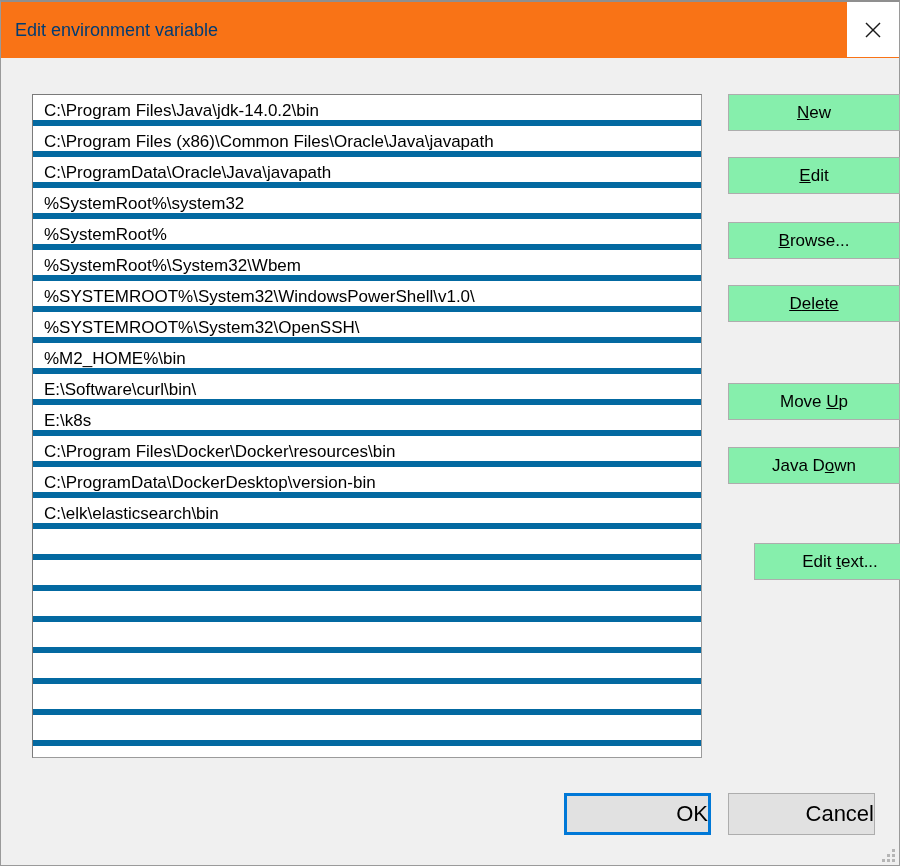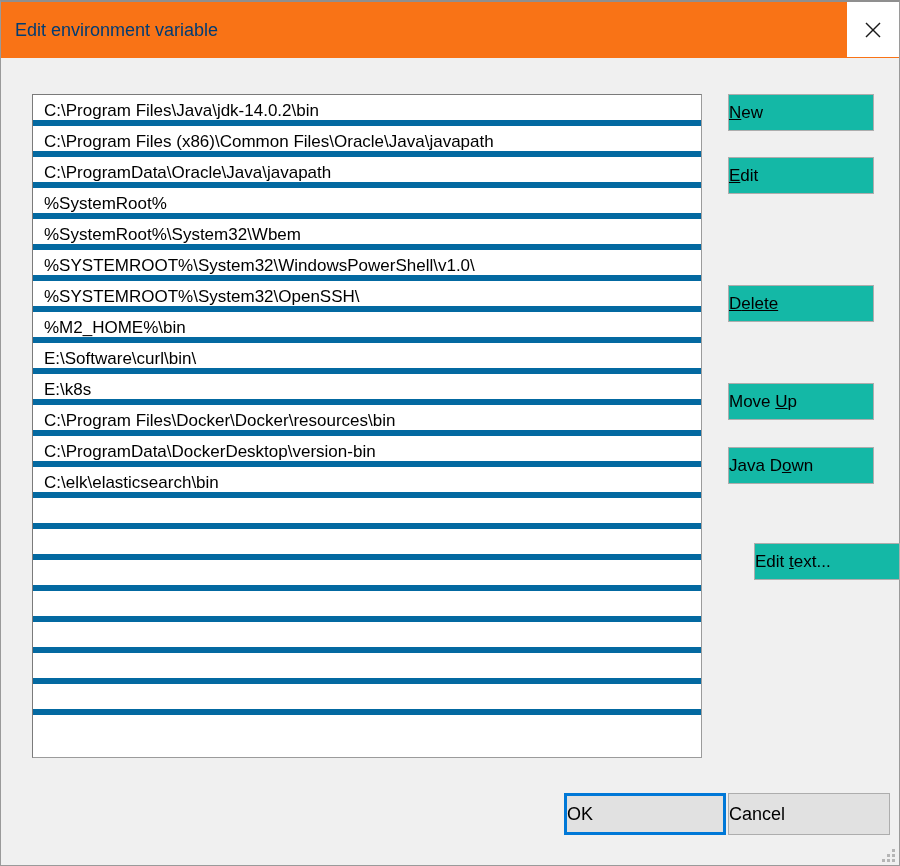--- a/index.html
+++ b/index.html
@@ -101,59 +101,60 @@
     box-sizing: border-box;
   }
   .path-row.empty-row {
     color: transparent;
   }
 
   
   .side-button {
     position: absolute;
     left: 727px;
-    width: 146px;
+    width: 172px;
     height: 37px;
     box-sizing: border-box;
-    background: #14b8a6;
+    background: #86efac;
     border: 1px solid #adadad;
     font-family: "Liberation Sans", sans-serif;
     font-size: 17px;
     color: #000000;
     cursor: default;
     padding: 0;
     display: flex;
     align-items: center;
+    justify-content: center;
   }
   .side-button .accel { text-decoration: underline; }
 
   #btn-new        { top: 35px; }
   #btn-edit       { top: 98px; }
   #btn-browse     { top: 163px; }
   #btn-delete     { top: 226px; text-decoration: underline; }
   #btn-move-up    { top: 324px; }
   #btn-move-down  { top: 388px; }
   #btn-edit-text  { top: 484px; margin-left: 26px; }
 
   
   #btn-ok, #btn-cancel {
     position: absolute;
     top: 734px;
-    width: 162px;
+    width: 147px;
     height: 42px;
     box-sizing: border-box;
     background: #e1e1e1;
     font-family: "Liberation Sans", sans-serif;
-    font-size: 18px;
+    font-size: 22px;
     color: #000000;
     cursor: default;
     padding: 0;
     display: flex;
     align-items: center;
-    justify-content: flex-start;
+    justify-content: flex-end;
   }
   #btn-ok {
     left: 563px;
     border: 3px solid #0078d7;
   }
   #btn-cancel {
     left: 727px;
     border: 1px solid #adadad;
   }
 
@@ -187,20 +188,21 @@
       </svg>
     </button>
   </div>
 
   <div id="dialog-body">
 
     <div id="path-listbox">
         <div class="path-row">C:\Program Files\Java\jdk-14.0.2\bin</div>
         <div class="path-row">C:\Program Files (x86)\Common Files\Oracle\Java\javapath</div>
         <div class="path-row">C:\ProgramData\Oracle\Java\javapath</div>
+        <div class="path-row">%SystemRoot%\system32</div>
         <div class="path-row">%SystemRoot%</div>
         <div class="path-row">%SystemRoot%\System32\Wbem</div>
         <div class="path-row">%SYSTEMROOT%\System32\WindowsPowerShell\v1.0\</div>
         <div class="path-row">%SYSTEMROOT%\System32\OpenSSH\</div>
         <div class="path-row">%M2_HOME%\bin</div>
         <div class="path-row">E:\Software\curl\bin\</div>
         <div class="path-row">E:\k8s</div>
         <div class="path-row">C:\Program Files\Docker\Docker\resources\bin</div>
         <div class="path-row">C:\ProgramData\DockerDesktop\version-bin</div>
         <div class="path-row">C:\elk\elasticsearch\bin</div>
@@ -212,20 +214,23 @@
         <div class="path-row empty-row">&nbsp;</div>
         <div class="path-row empty-row">&nbsp;</div>
       </div>
 
     <button class="side-button" id="btn-new">
       <span><span class="pre"></span><span class="accel">N</span><span class="post">ew</span></span>
     </button>
     <button class="side-button" id="btn-edit">
       <span><span class="pre"></span><span class="accel">E</span><span class="post">dit</span></span>
     </button>
+    <button class="side-button" id="btn-browse">
+      <span><span class="pre"></span><span class="accel">B</span><span class="post">rowse...</span></span>
+    </button>
     <button class="side-button" id="btn-delete">
       <span><span class="pre"></span><span class="accel">D</span><span class="post">elete</span></span>
     </button>
     <button class="side-button" id="btn-move-up">
       <span><span class="pre">Move </span><span class="accel">U</span><span class="post">p</span></span>
     </button>
     <button class="side-button" id="btn-move-down">
       <span><span class="pre">Java D</span><span class="accel">o</span><span class="post">wn</span></span>
     </button>
     <button class="side-button" id="btn-edit-text">

